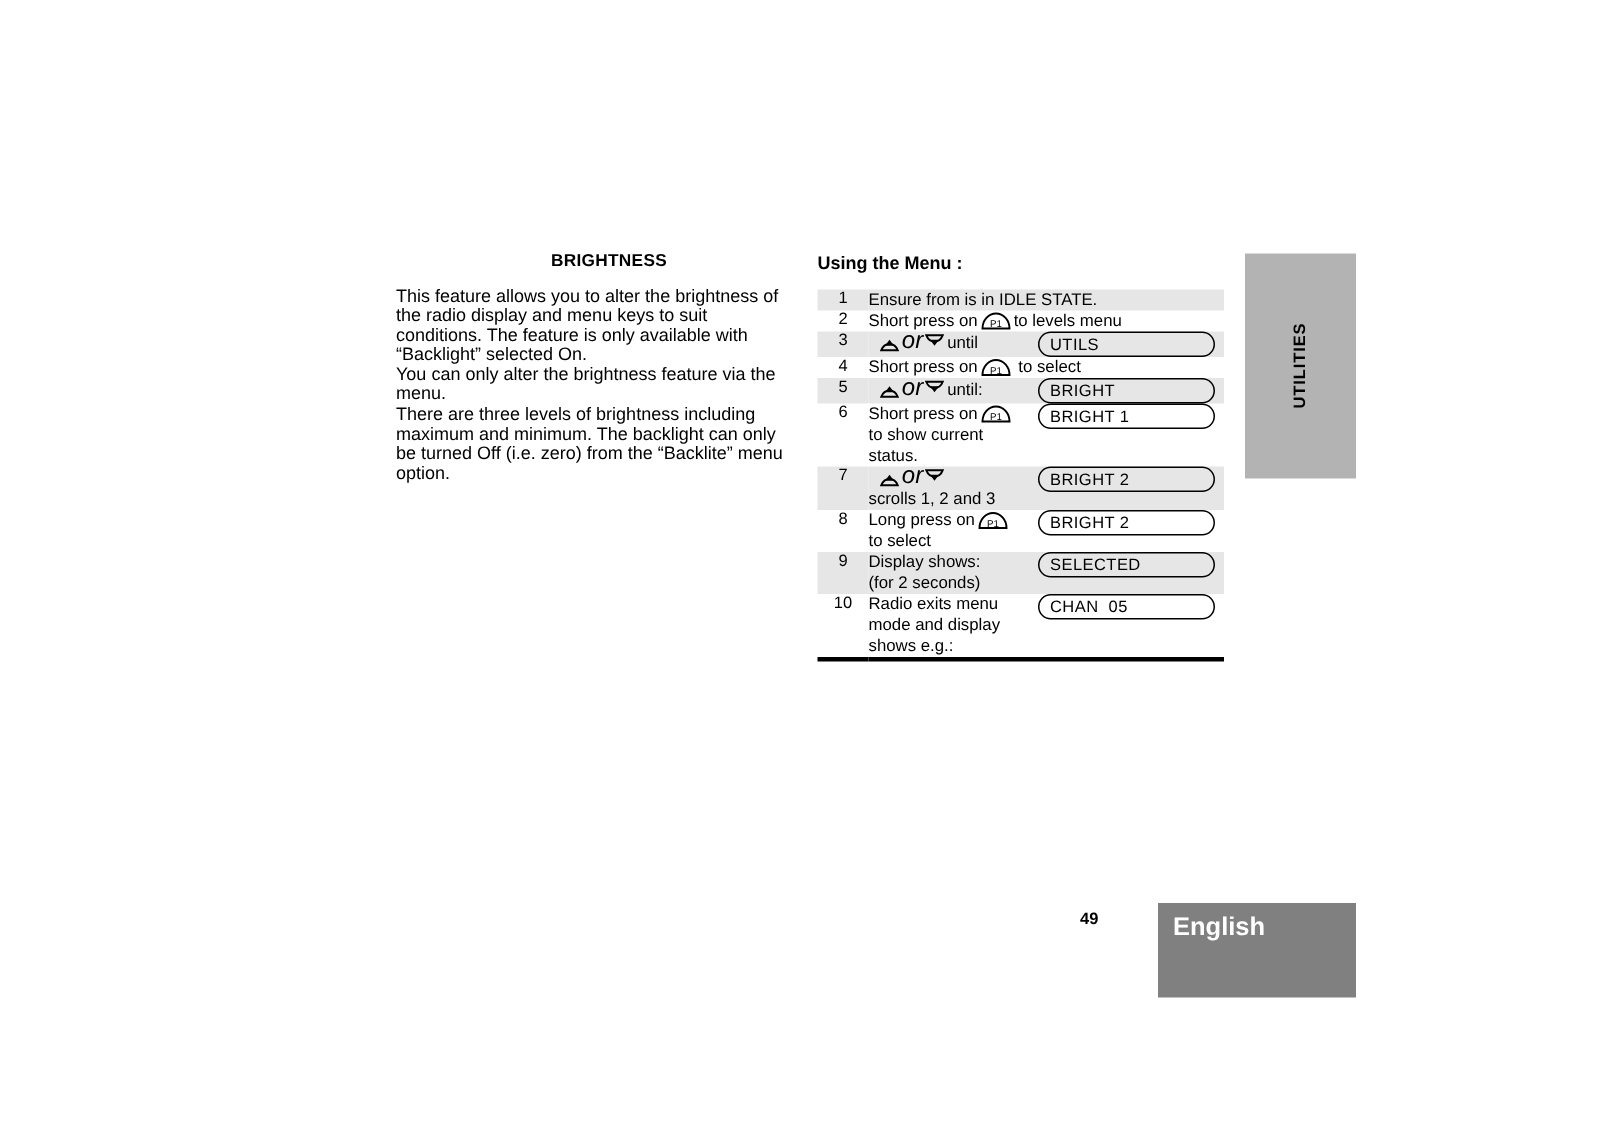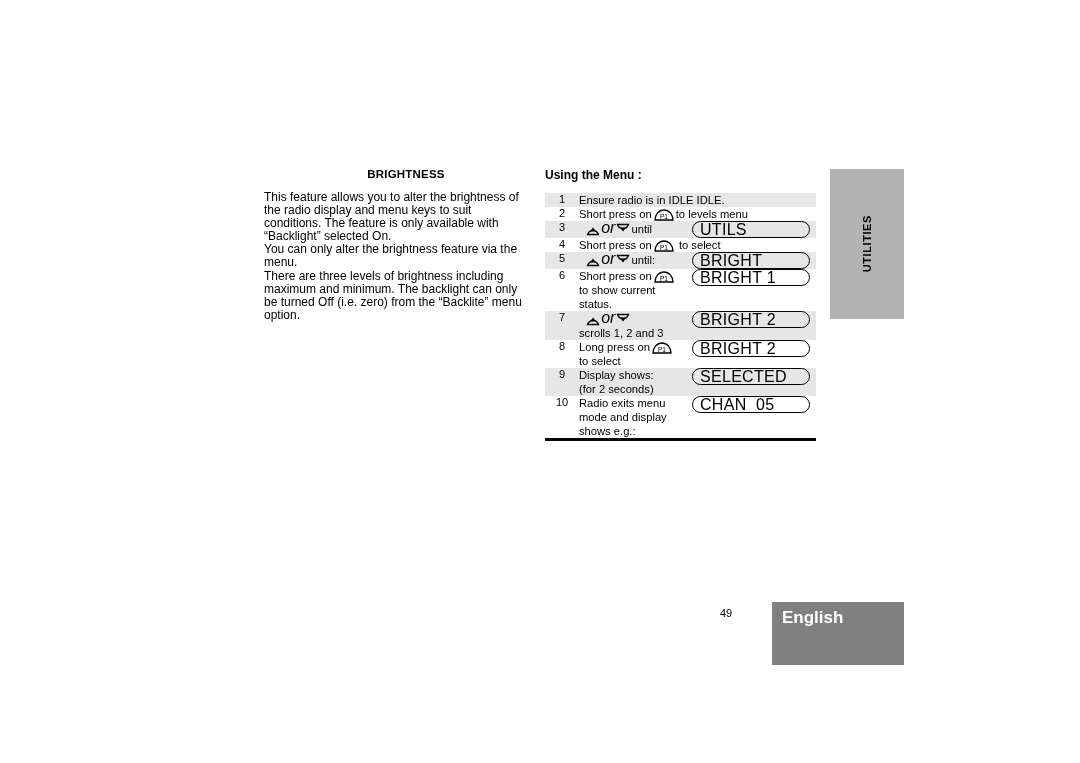--- a/index.html
+++ b/index.html
@@ -105,21 +105,21 @@
     height: 17px;
     border: 1.6px solid #000000;
     border-radius: 9px;
     background: transparent;
     display: flex;
     align-items: center;
     box-sizing: border-box;
     padding-left: 7px;
   }
   .lcd-text {
-    font-size: 16px;
+    font-size: 11px;
     letter-spacing: 0.3px;
     white-space: pre;
   }
 
   
   #sidebar-tab {
     position: absolute;
     left: 830px;
     top: 169px;
     width: 74px;
@@ -137,21 +137,21 @@
     transform: rotate(180deg);
     white-space: nowrap;
   }
 
   
   #page-number {
     position: absolute;
     left: 720px;
     top: 607px;
     font-size: 11px;
-    font-weight: normal;
+    font-weight: bold;
   }
   #footer-block {
     position: absolute;
     left: 772px;
     top: 602px;
     width: 132px;
     height: 63px;
     background: #808080;
   }
   #footer-language {
@@ -175,21 +175,21 @@
 
 <div id="right-column">
   <h3 id="menu-heading">Using the Menu :</h3>
 
   <table id="procedure-table">
     <tbody>
 
       <tr class="shaded">
         <td class="step-num">1</td>
         <td class="step-text" colspan="2">
-          <span class="text-line">Ensure radio is in IDLE IDLE.</span>
+          <span class="text-line">Ensure from is in IDLE STATE.</span>
         </td>
       </tr>
 
       <tr>
         <td class="step-num">2</td>
         <td class="step-text" colspan="2">
           <span class="text-line"><span>Short press on</span><span class="icon-key icon-p1"><svg viewBox="0 0 22 13" width="22" height="13">
                   <path d="M2 12 A9 10 0 0 1 20 12 Z" fill="none" stroke="#000" stroke-width="1.3"></path>
                   <text x="11" y="11" font-size="6.5" font-family="Liberation Sans, sans-serif" text-anchor="middle" fill="#000">P1</text>
                 </svg></span><span>to levels menu</span></span>

